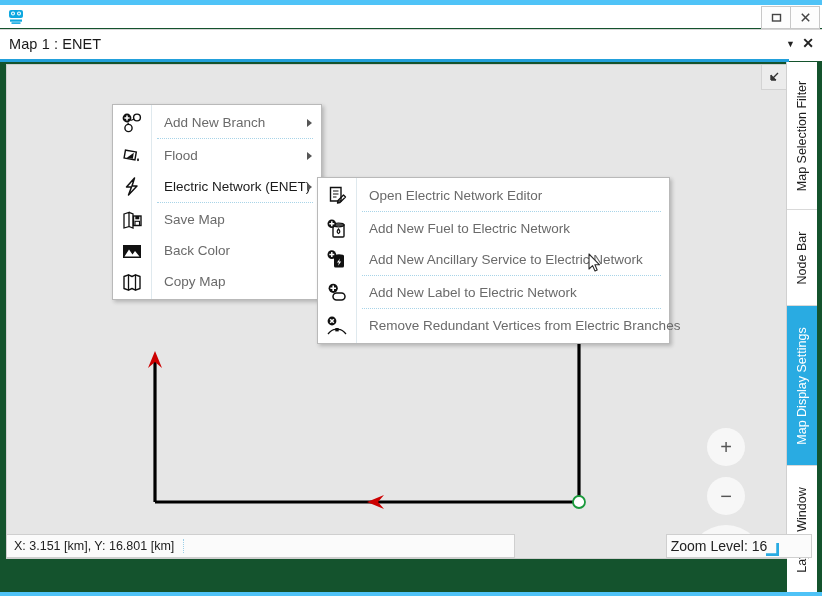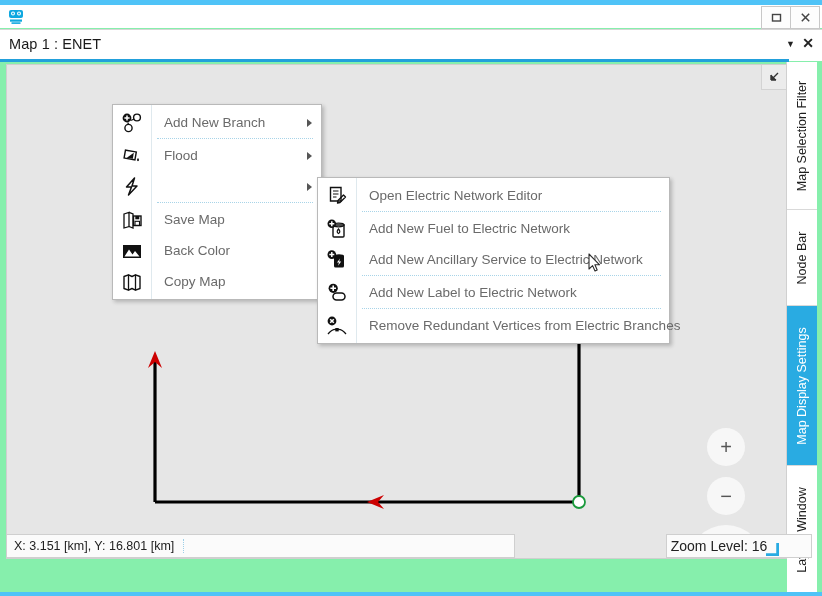--- a/index.html
+++ b/index.html
@@ -5,21 +5,21 @@
   html, body {
     margin: 0; padding: 0;
     width: 822px; height: 596px;
     background: #ffffff;
     font-family: "Liberation Sans", sans-serif;
     overflow: hidden;
   }
   #app {
     position: relative;
     width: 822px; height: 596px;
-    background: #86efac;
+    background: #14532d;
   }
 
   
   .top-accent {
     position: absolute; left: 0; top: 0;
     width: 822px; height: 5px;
     background: #4FC3F7;
   }
 
   
@@ -356,20 +356,21 @@
           </div>
           <div class="ctx-label">Flood</div>
           <span class="ctx-arrow"></span>
         </div>
         <div class="ctx-item strong">
           <div class="ctx-icon">
             <svg width="22" height="22" viewBox="0 0 22 22">
               <path d="M13.5 2 L5.5 11 L10.5 11 L7.5 19 L16 10 L11 10 Z" fill="none" stroke="#111" stroke-width="1.5" stroke-linejoin="round"></path>
             </svg>
           </div>
+          <div class="ctx-label">Electric Network (ENET)</div>
           <span class="ctx-arrow"></span>
         </div>
         <div class="ctx-sep"></div>
         <div class="ctx-item">
           <div class="ctx-icon">
             <svg width="22" height="22" viewBox="0 0 22 22">
               <path d="M3 5 L8 3.3 L8 17.5 L3 19 Z" fill="none" stroke="#111" stroke-width="1.3"></path>
               <path d="M8 3.3 L12 5 L12 19 L8 17.5" fill="none" stroke="#111" stroke-width="1.3"></path>
               <rect x="12.5" y="7" width="7.5" height="9.5" fill="none" stroke="#111" stroke-width="1.4"></rect>
               <rect x="14.3" y="7" width="4" height="3.3" fill="#111"></rect>

